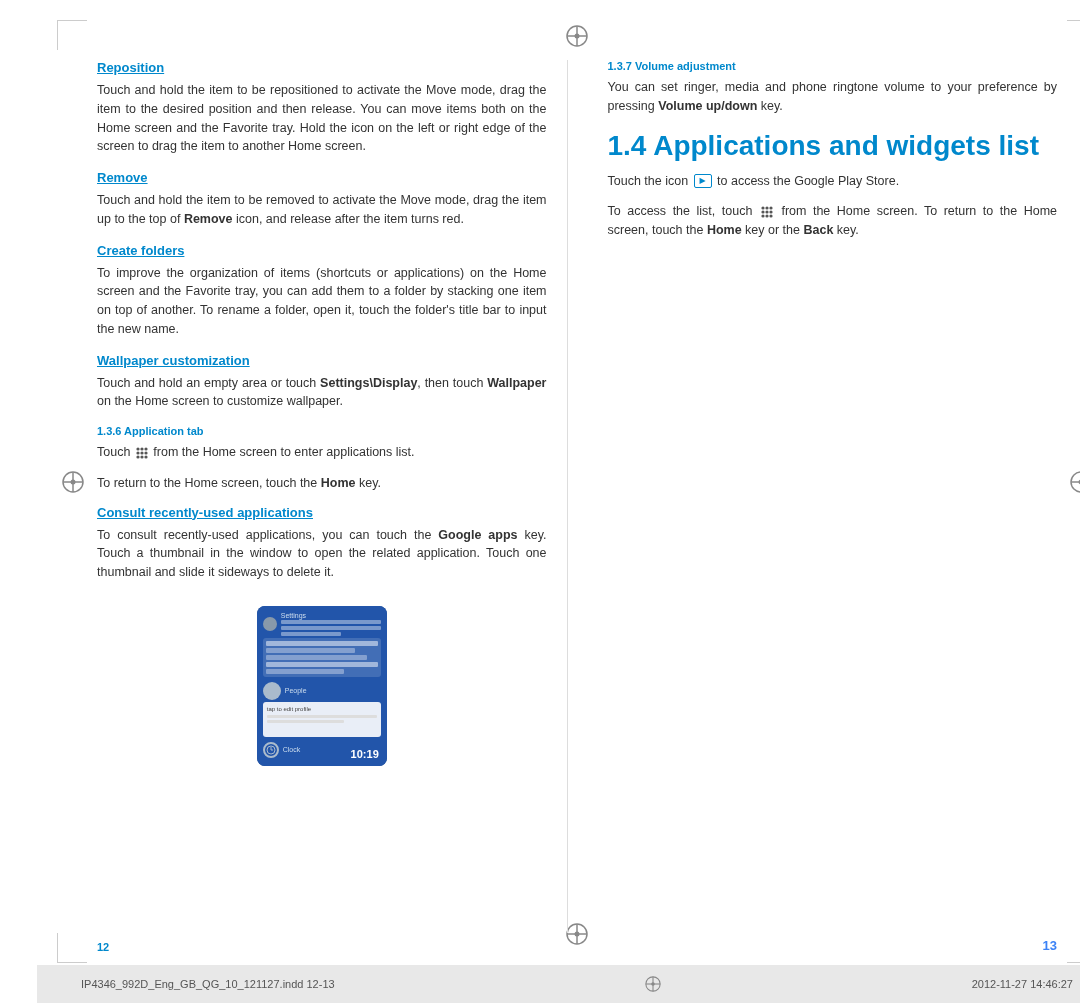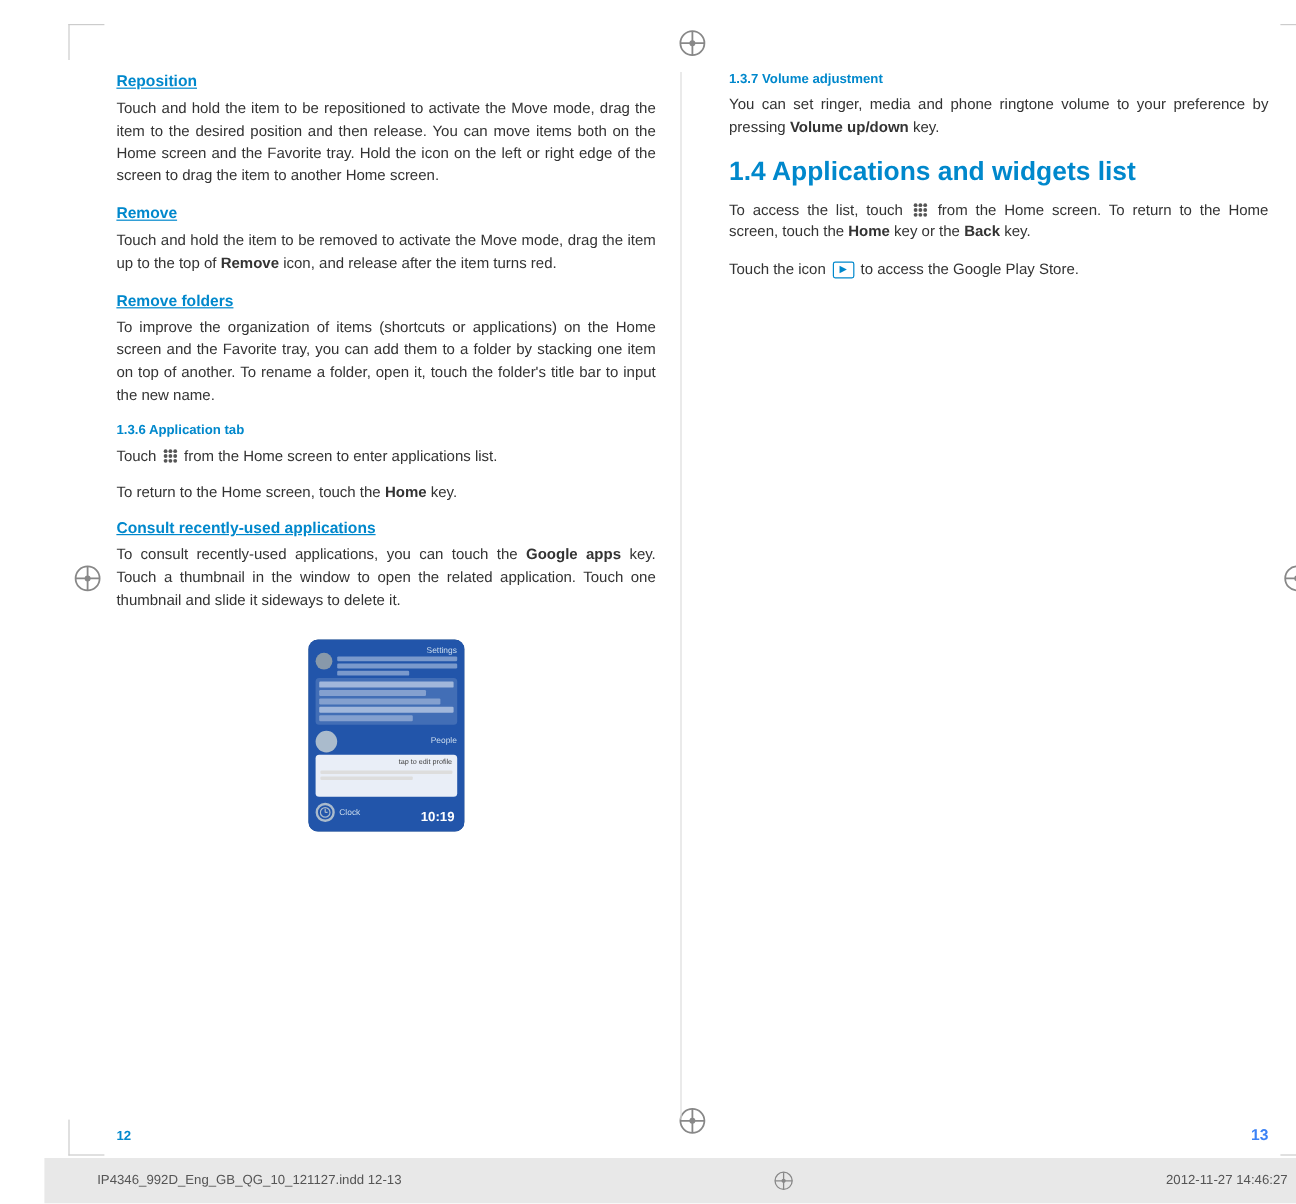--- a/index.html
+++ b/index.html
@@ -74,21 +74,21 @@
     .section-heading {
       color: #0088cc;
       font-weight: bold;
       font-size: 13px;
       margin-bottom: 6px;
       text-decoration: underline;
     }
 
     
     .major-heading {
-      font-size: 22px;
+      font-size: 28px;
       font-weight: bold;
       color: #0088cc;
       margin-bottom: 10px;
       margin-top: 10px;
     }
 
     .minor-heading {
       font-size: 11px;
       font-weight: bold;
       color: #0088cc;
@@ -263,24 +263,28 @@
         <div class="section-heading">Reposition</div>
         <p class="body-text">Touch and hold the item to be repositioned to activate the Move mode, drag the item to the desired position and then release. You can move items both on the Home screen and the Favorite tray. Hold the icon on the left or right edge of the screen to drag the item to another Home screen.</p>
       </div>
 
       <div class="section-block">
         <div class="section-heading">Remove</div>
         <p class="body-text">Touch and hold the item to be removed to activate the Move mode, drag the item up to the top of <b>Remove</b> icon, and release after the item turns red.</p>
       </div>
 
       <div class="section-block">
-        <div class="section-heading">Remove folders</div>
+        <div class="section-heading">Create folders</div>
         <p class="body-text">To improve the organization of items (shortcuts or applications) on the Home screen and the Favorite tray, you can add them to a folder by stacking one item on top of another. To rename a folder, open it, touch the folder's title bar to input the new name.</p>
       </div>
 
+      <div class="section-block">
+        <div class="section-heading">Wallpaper customization</div>
+        <p class="body-text">Touch and hold an empty area or touch <b>Settings\Display</b>, then touch <b>Wallpaper</b> on the Home screen to customize wallpaper.</p>
+      </div>
 
       <div class="section-block">
         <div class="minor-heading">1.3.6   Application tab</div>
         <p class="body-text">
           Touch
           <svg style="display:inline-block;vertical-align:middle;width:16px;height:16px;" viewBox="0 0 20 20">
             <circle cx="5" cy="5" r="2" fill="#555"></circle>
             <circle cx="10" cy="5" r="2" fill="#555"></circle>
             <circle cx="15" cy="5" r="2" fill="#555"></circle>
             <circle cx="5" cy="10" r="2" fill="#555"></circle>
@@ -291,21 +295,21 @@
             <circle cx="15" cy="15" r="2" fill="#555"></circle>
           </svg>
           from the Home screen to enter applications list.
         </p>
         <p class="body-text">To return to the Home screen, touch the <b>Home</b> key.</p>
 
         <div class="section-heading">Consult recently-used applications</div>
         <p class="body-text">To consult recently-used applications, you can touch the <b>Google apps</b> key. Touch a thumbnail in the window to open the related application. Touch one thumbnail and slide it sideways to delete it.</p>
       </div>
 
-      <div style="display:flex; justify-content:center;text-align:right;">
+      <div style="display:flex; justify-content:center;">
         <div class="phone-screenshot">
           <div class="phone-screen-inner">
 
             <div class="phone-settings-row">
               <div class="phone-settings-icon" style="background:#8899aa;"></div>
               <div style="flex:1;">
                 <div style="font-size:7px;color:#cde;margin-bottom:1px;">Settings</div>
                 <div class="phone-settings-lines">
                   <div class="phone-settings-line"></div>
                   <div class="phone-settings-line"></div>
@@ -355,42 +359,42 @@
 
     <div class="col-right">
 
       <div class="section-block">
         <div class="minor-heading">1.3.7   Volume adjustment</div>
         <p class="body-text">You can set ringer, media and phone ringtone volume to your preference by pressing <b>Volume up/down</b> key.</p>
       </div>
 
       <div class="section-block">
         <div class="major-heading">1.4   Applications and widgets list</div>
+        <p class="body-text">
+          Touch the icon
+          <span style="display:inline-block;vertical-align:middle;width:18px;height:14px;border:1px solid #0088cc;border-radius:2px;position:relative;margin:0 2px;">
+            <span style="position:absolute;top:50%;left:50%;transform:translate(-50%,-50%);color:#0088cc;font-size:8px;">▶</span>
+          </span>
+          to access the Google Play Store.
+        </p>
         <p class="body-text">
           To access the list, touch
           <svg style="display:inline-block;vertical-align:middle;width:16px;height:16px;" viewBox="0 0 20 20">
             <circle cx="5" cy="5" r="2" fill="#555"></circle>
             <circle cx="10" cy="5" r="2" fill="#555"></circle>
             <circle cx="15" cy="5" r="2" fill="#555"></circle>
             <circle cx="5" cy="10" r="2" fill="#555"></circle>
             <circle cx="10" cy="10" r="2" fill="#555"></circle>
             <circle cx="15" cy="10" r="2" fill="#555"></circle>
             <circle cx="5" cy="15" r="2" fill="#555"></circle>
             <circle cx="10" cy="15" r="2" fill="#555"></circle>
             <circle cx="15" cy="15" r="2" fill="#555"></circle>
           </svg>
           from the Home screen. To return to the Home screen, touch the <b>Home</b> key or the <b>Back</b> key.
         </p>
-        <p class="body-text">
-          Touch the icon
-          <span style="display:inline-block;vertical-align:middle;width:18px;height:14px;border:1px solid #0088cc;border-radius:2px;position:relative;margin:0 2px;">
-            <span style="position:absolute;top:50%;left:50%;transform:translate(-50%,-50%);color:#0088cc;font-size:8px;">▶</span>
-          </span>
-          to access the Google Play Store.
-        </p>
       </div>
 
     </div>
   </div>
 
   <div class="page-num-left">12</div>
   <div class="page-num-right">13</div>
 
   <div class="footer">
     <span>IP4346_992D_Eng_GB_QG_10_121127.indd  12-13</span>

